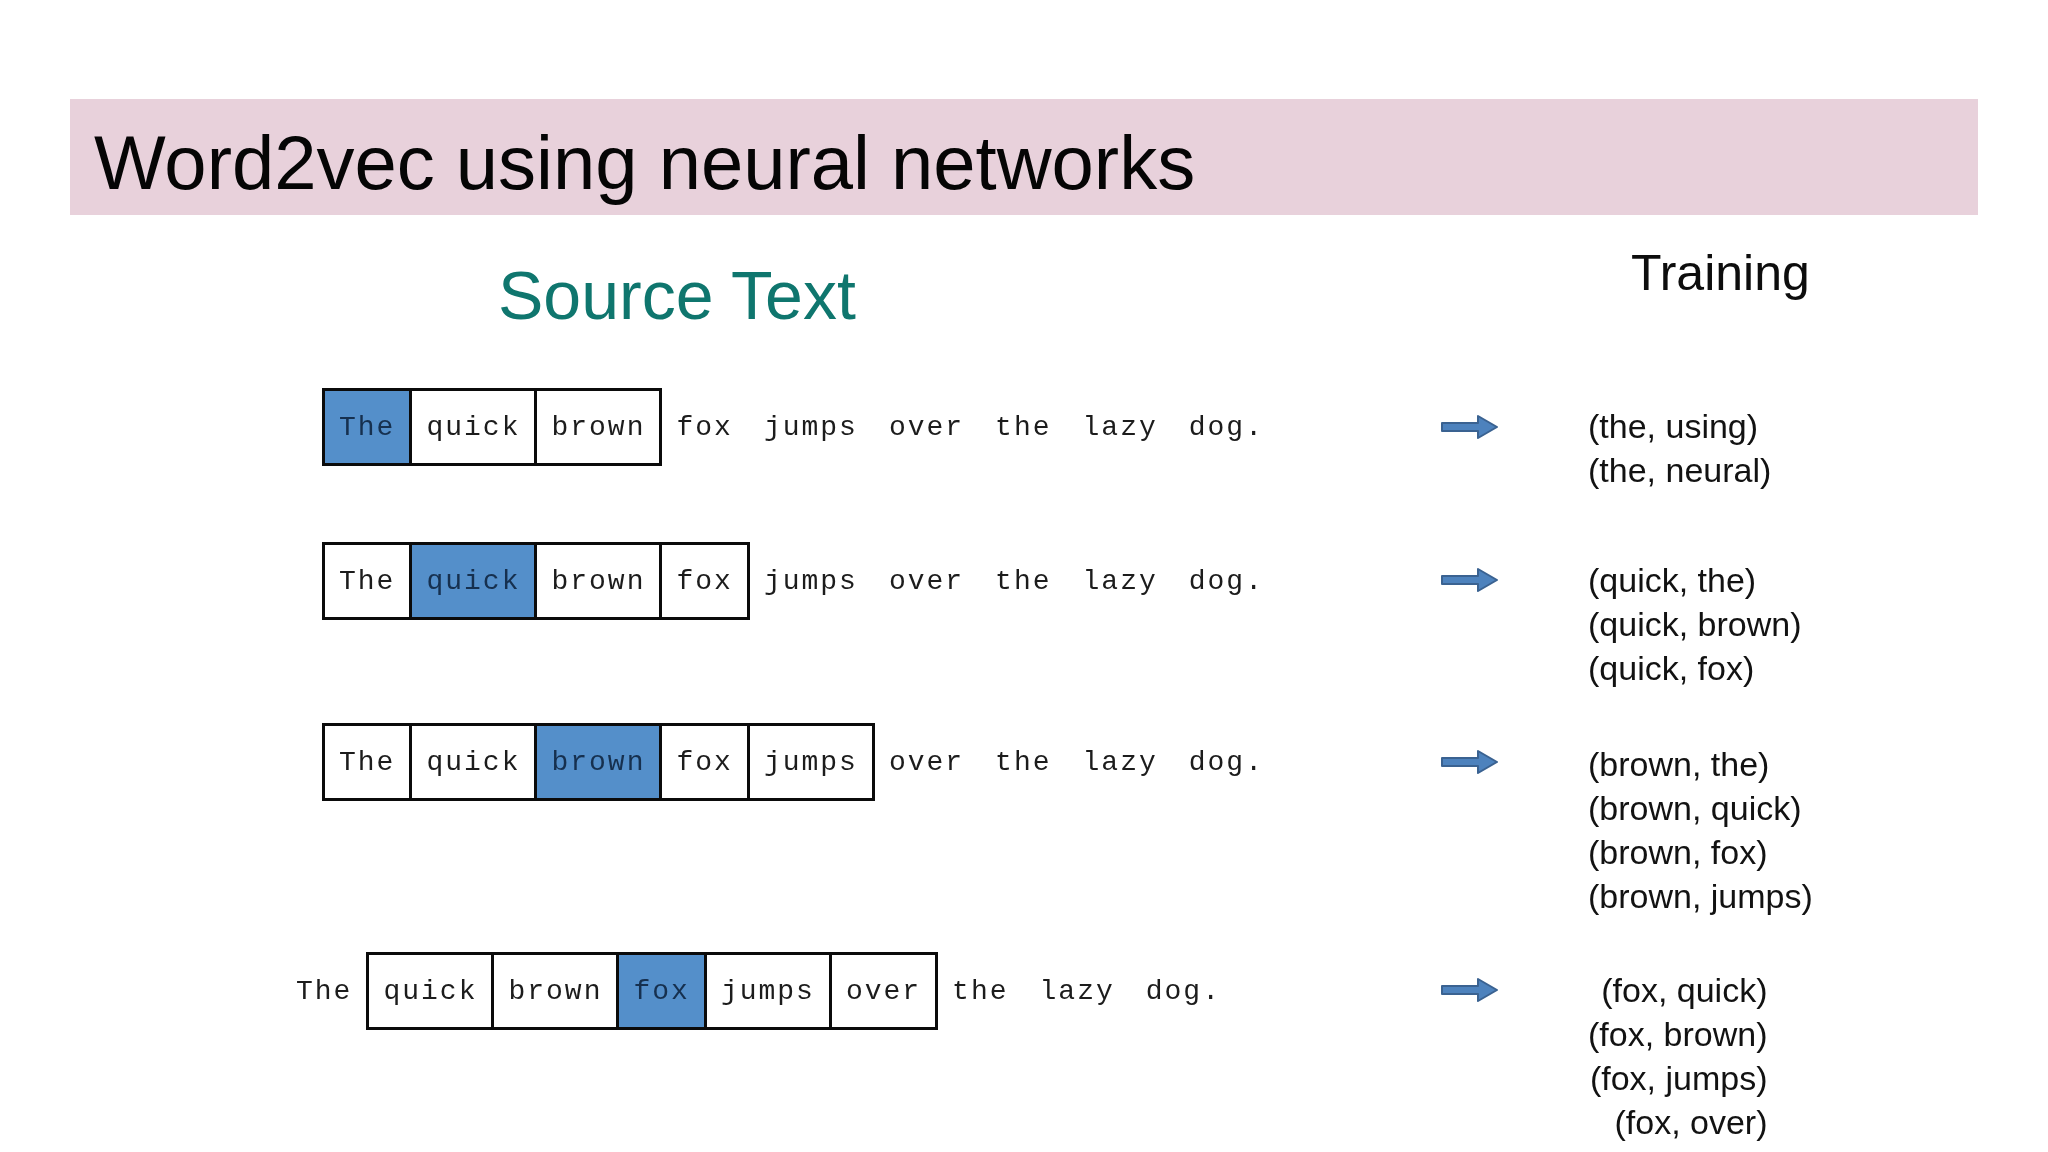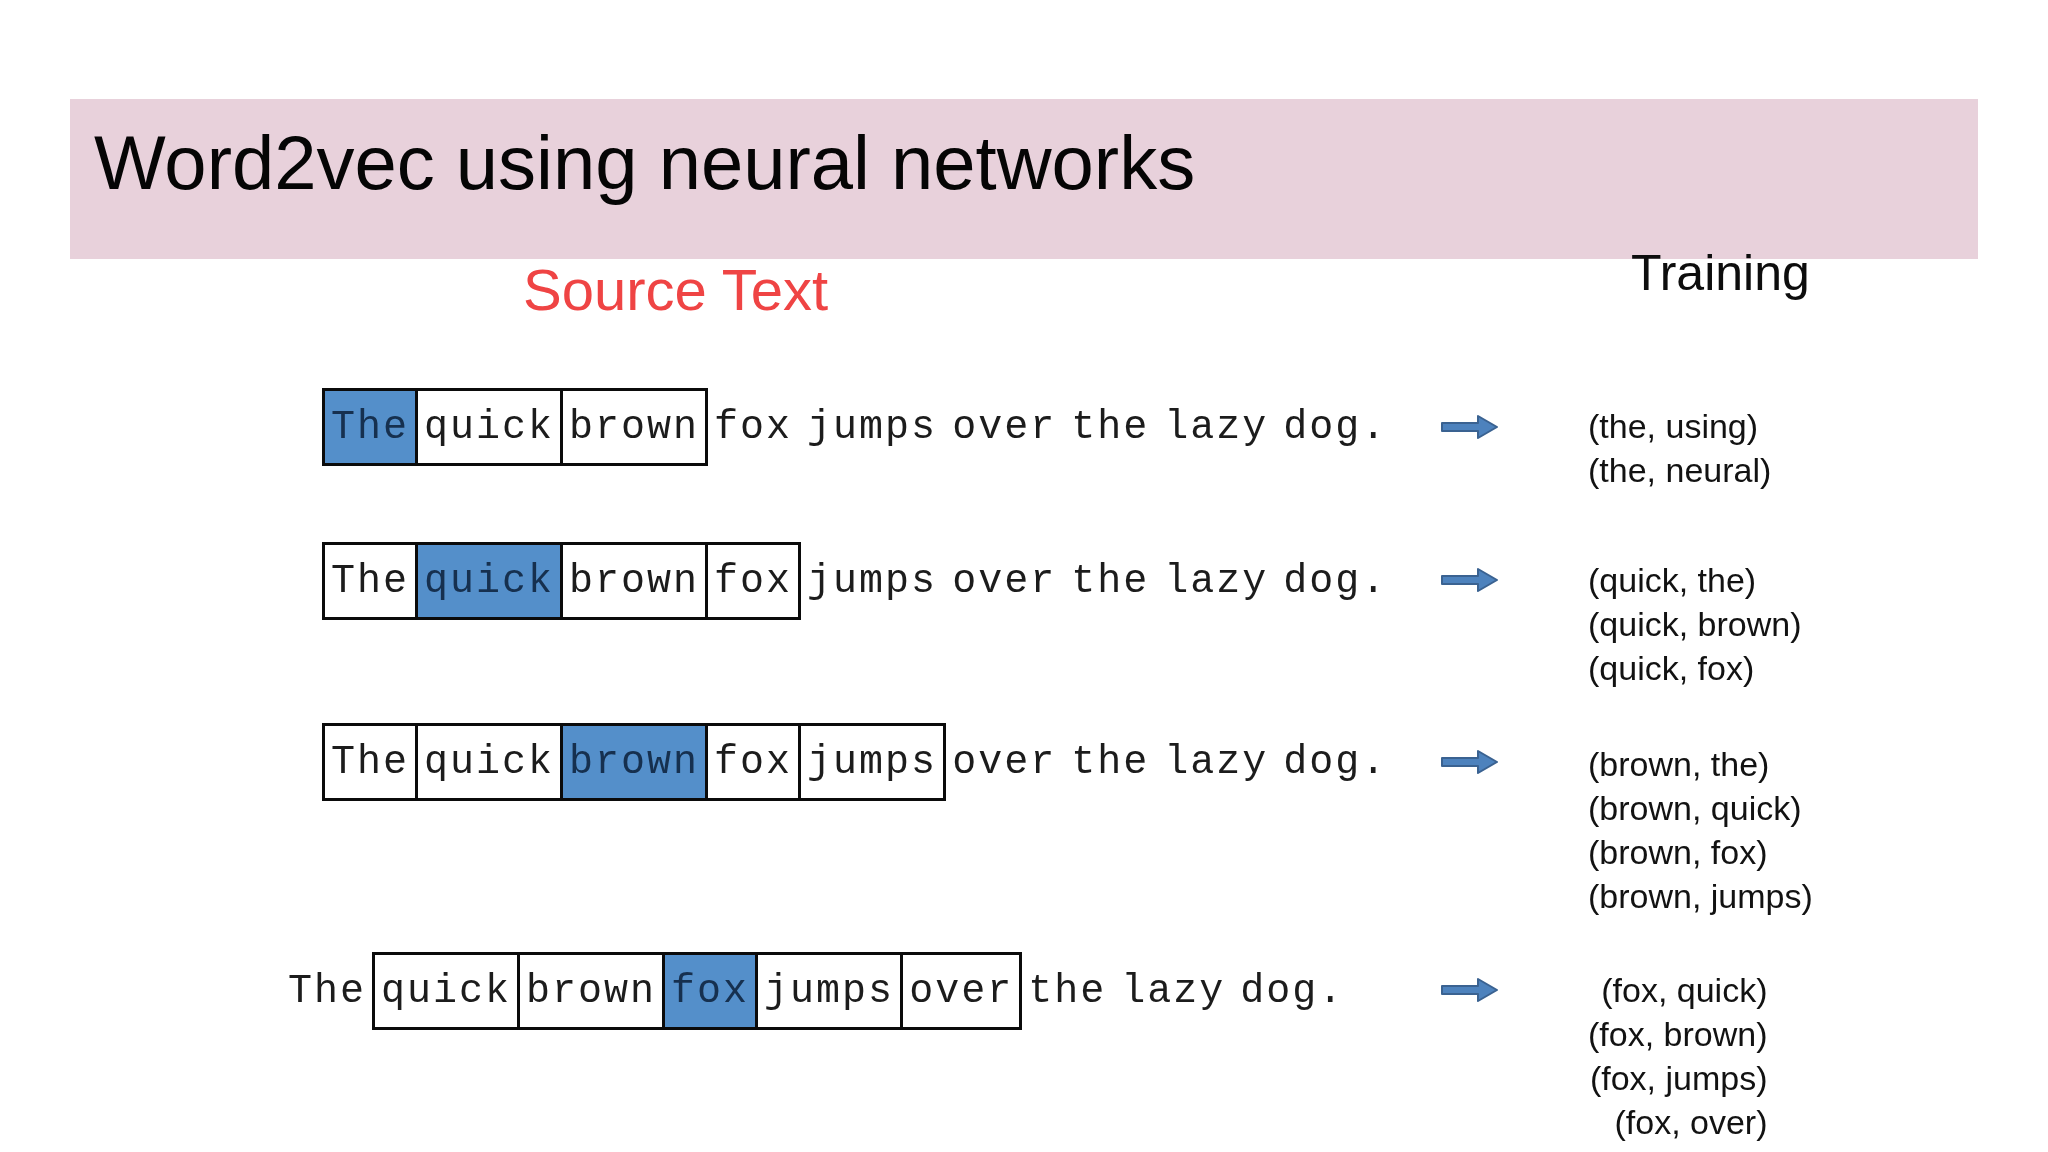--- a/index.html
+++ b/index.html
@@ -7,54 +7,54 @@
     position:relative;
     width:2048px;height:1152px;
     background:#ffffff;
     overflow:hidden;
     font-family:"Liberation Sans",sans-serif;
     color:#111;
   }
   
   .banner{
     position:absolute;left:70px;top:99px;
-    width:1908px;height:160px;
+    width:1908px;height:116px;
     background:#e8d1db;
   }
   .banner h1{
     margin:0;padding-left:24px;
     font-size:76px;font-weight:400;line-height:128px;
     color:#050505;white-space:nowrap;
   }
   
   .source-heading{
-    position:absolute;left:523px;top:256px;
-    font-size:58px;font-weight:400;color:#ef4444;white-space:nowrap;
+    position:absolute;left:498px;top:256px;
+    font-size:68px;font-weight:400;color:#0f766e;white-space:nowrap;
   }
   .training-heading{
     position:absolute;left:1583px;top:238px;
     font-size:50px;font-weight:400;line-height:70px;color:#0d0d0d;
   }
   .training-heading span{display:block;margin-left:48px;}
   
   .row{
     position:absolute;display:flex;align-items:center;height:78px;
   }
   .row-1{left:322px;top:388px;}
   .row-2{left:322px;top:542px;}
   .row-3{left:322px;top:723px;}
   .row-4{left:279px;top:952px;}
   .word{
     box-sizing:border-box;
     display:flex;align-items:center;
-    height:78px;padding:0 6px;
+    height:78px;padding:0 14px;
     border:3px solid transparent;
     margin-right:-3px;
     font-family:"Liberation Mono",monospace;
-    font-size:40px;letter-spacing:2px;
+    font-size:28px;letter-spacing:2px;
     color:#1c1c1c;white-space:pre;
   }
   .word.boxed{border-color:#0b0b0b;background:#ffffff;}
   .word.boxed.hl{background:#548fca;color:#16304f;}
   
   .arrow{position:absolute;width:58px;height:26px;}
   .arrow-1{left:1441px;top:414px;}
   .arrow-2{left:1441px;top:567px;}
   .arrow-3{left:1441px;top:749px;}
   .arrow-4{left:1441px;top:977px;}

